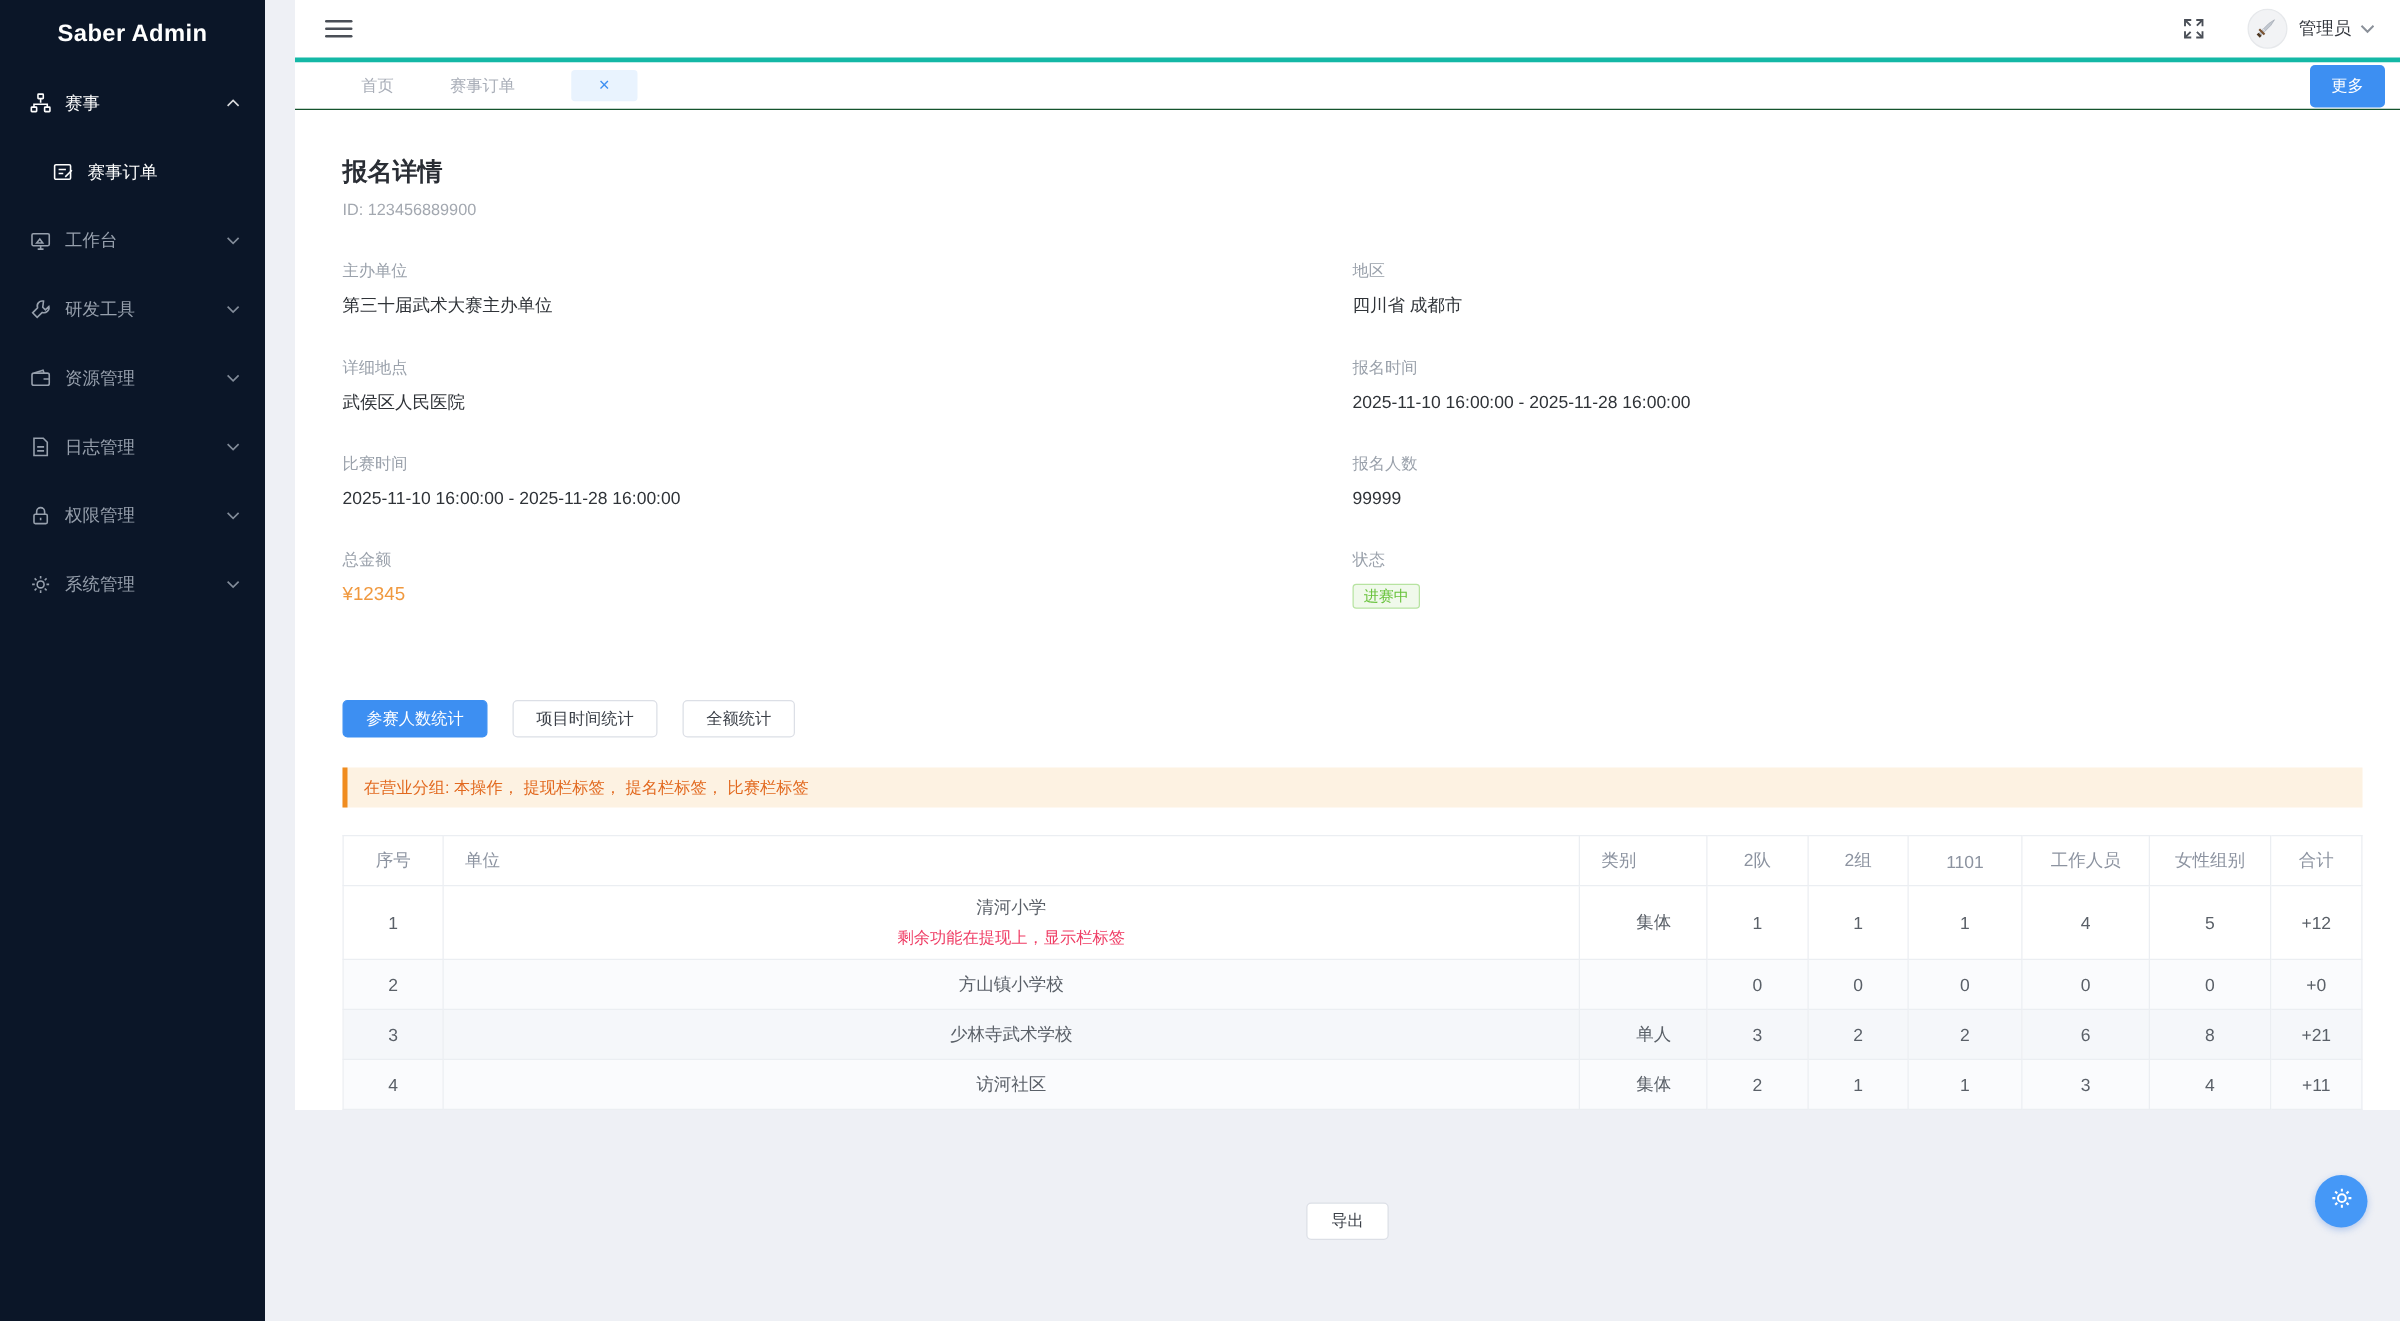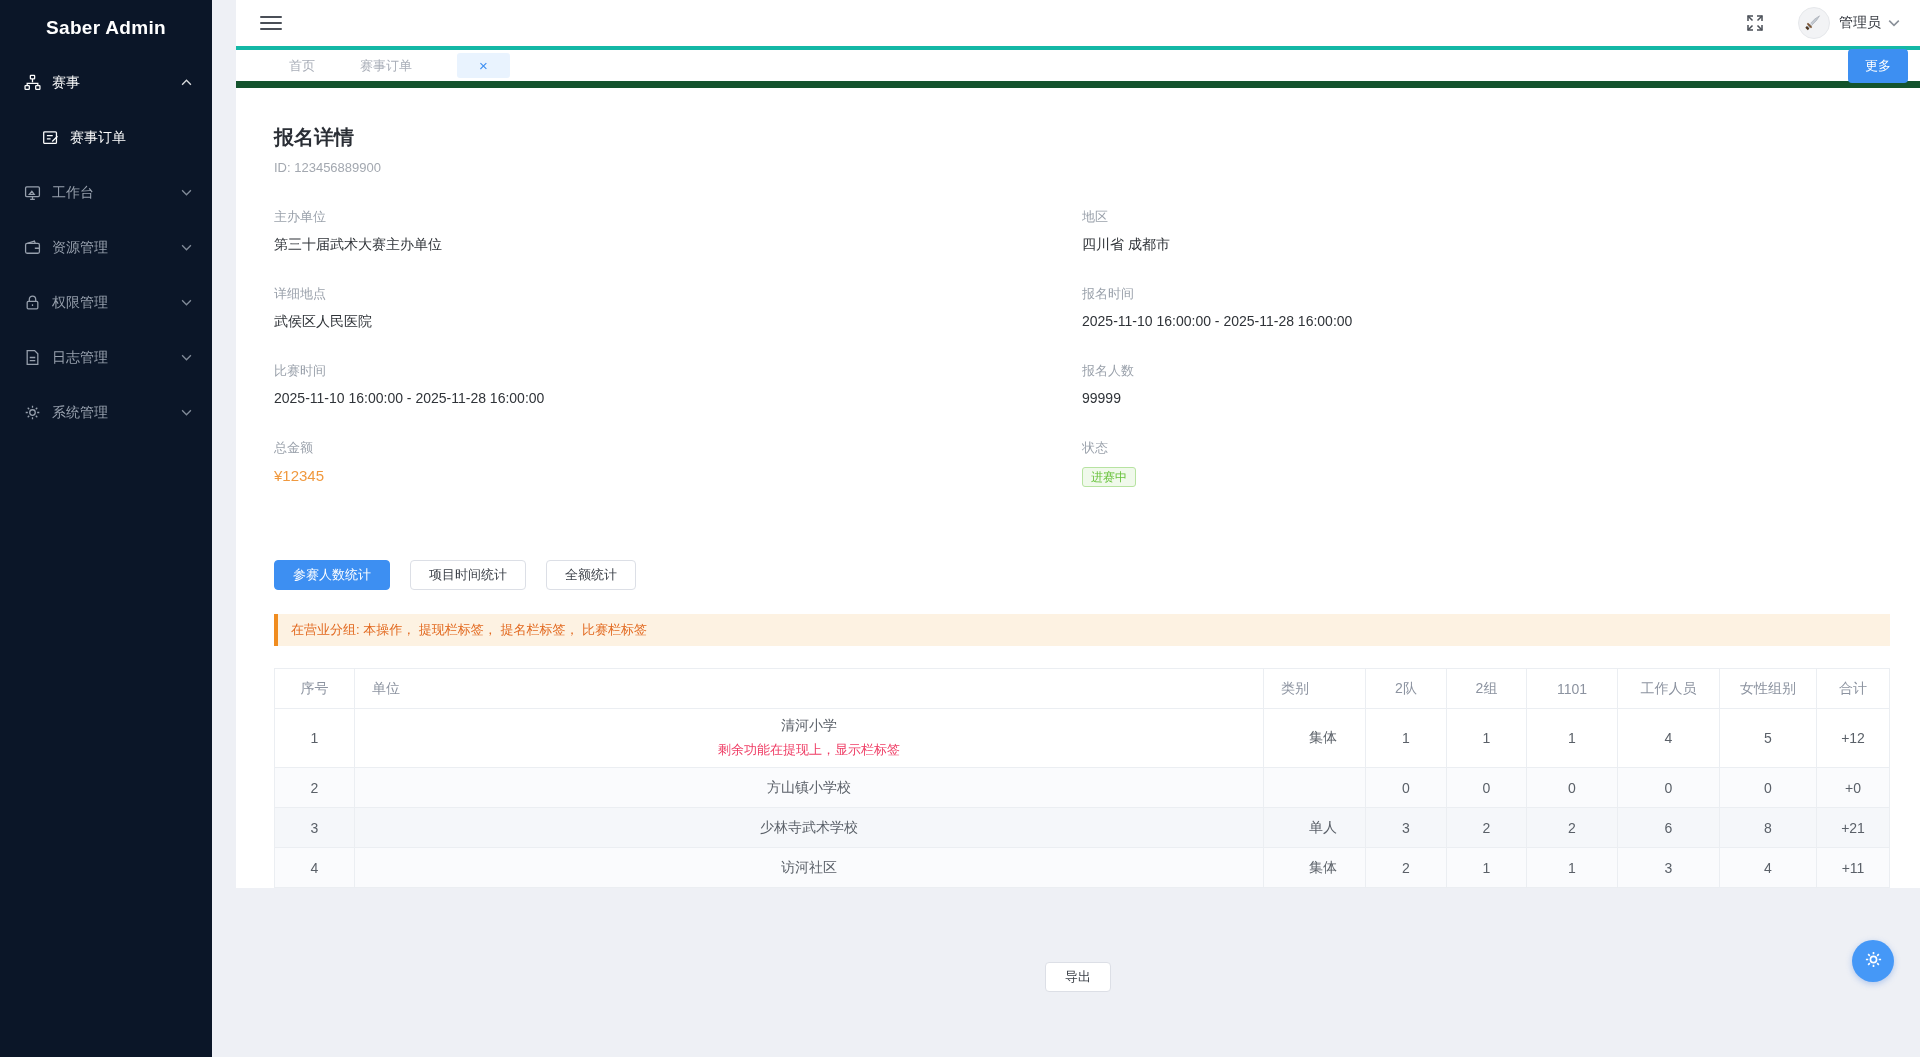--- a/index.html
+++ b/index.html
@@ -31,21 +31,21 @@
   .fullscreen { width:18px; height:18px; color:#4a4f57; cursor:pointer; margin-right:34px; }
   .fullscreen svg { width:100%; height:100%; display:block; }
   .avatar { width:32px; height:32px; border-radius:50%; background:#f2f3f5;
     border:1px solid #e6e8eb; display:flex; align-items:center; justify-content:center;
     margin-right:9px; overflow:hidden; cursor:pointer; }
   .avatar svg { width:20px; height:20px; }
   .username { font-size:14px; color:#34383f; cursor:pointer; }
   .user-chev { width:12px; height:12px; margin-left:7px; color:#8a9099; cursor:pointer; }
   .user-chev svg { width:100%; height:100%; display:block; }
 
-  .tabbar { height:38px; background:#fff; border-bottom:7px solid #14532d;
+  .tabbar { height:38px; background:#fff; border-bottom:1px solid #14532d;
     display:flex; align-items:center; padding:0 12px 0 53px; flex-shrink:0; }
   .tab { font-size:13px; color:#a9aeb8; margin-right:45px; cursor:pointer; }
   .tab-active { background:#e9f3fe; border-radius:3px; padding:5px 22px; margin-right:0;
     cursor:pointer; display:flex; align-items:center; }
   .tab-close { color:#3d8ff2; font-size:15px; line-height:1; cursor:pointer; }
   .more-btn { margin-left:auto; background:#3d8ff2; color:#fff; font-size:13px;
     padding:8px 17px; border-radius:4px; border:none; cursor:pointer; }
 
   
   .content { flex:1; overflow:hidden; background:#eef0f5; position:relative; }
@@ -136,59 +136,72 @@
           </svg>
           </span>
         <span>工作台</span>
         <span class="chev">
           <svg viewBox="0 0 10 7" fill="none" stroke="currentColor" stroke-width="1.2">
               <path d="M1 1.5l4 4 4-4"></path>
             </svg>
           </span>
       </div>
 
+      <div class="menu-item">
+        <span class="mi-icon">
+          <svg viewBox="0 0 16 16" fill="none" stroke="currentColor" stroke-width="1.2">
+            <path d="M10.2 1.8a3.8 3.8 0 0 0-4.5 5L2 10.6 5.4 14l3.8-3.7a3.8 3.8 0 0 0 5-4.5L11.6 8.4l-2-2z"></path>
+          </svg>
+          </span>
+        <span>研发工具</span>
+        <span class="chev">
+          <svg viewBox="0 0 10 7" fill="none" stroke="currentColor" stroke-width="1.2">
+              <path d="M1 1.5l4 4 4-4"></path>
+            </svg>
+          </span>
+      </div>
 
       <div class="menu-item">
         <span class="mi-icon">
           <svg viewBox="0 0 16 16" fill="none" stroke="currentColor" stroke-width="1.2">
             <rect x="1.5" y="4.2" width="13" height="9.2" rx="1.4"></rect>
             <path d="M3.2 4.2 9.8 2l.8 2.2M10.2 8.7h4.3"></path>
           </svg>
           </span>
         <span>资源管理</span>
         <span class="chev">
           <svg viewBox="0 0 10 7" fill="none" stroke="currentColor" stroke-width="1.2">
               <path d="M1 1.5l4 4 4-4"></path>
             </svg>
           </span>
       </div>
 
       <div class="menu-item">
         <span class="mi-icon">
           <svg viewBox="0 0 16 16" fill="none" stroke="currentColor" stroke-width="1.2">
+            <path d="M3 1.5h7l3 3v10H3z"></path>
+            <path d="M5.4 8h5.2M5.4 11h5.2"></path>
+          </svg>
+          </span>
+        <span>日志管理</span>
+        <span class="chev">
+          <svg viewBox="0 0 10 7" fill="none" stroke="currentColor" stroke-width="1.2">
+              <path d="M1 1.5l4 4 4-4"></path>
+            </svg>
+          </span>
+      </div>
+
+      <div class="menu-item">
+        <span class="mi-icon">
+          <svg viewBox="0 0 16 16" fill="none" stroke="currentColor" stroke-width="1.2">
             <rect x="3" y="7" width="10" height="7" rx="1"></rect>
             <path d="M5 7V5a3 3 0 0 1 6 0v2M8 9.6v1.8"></path>
           </svg>
           </span>
         <span>权限管理</span>
-        <span class="chev">
-          <svg viewBox="0 0 10 7" fill="none" stroke="currentColor" stroke-width="1.2">
-              <path d="M1 1.5l4 4 4-4"></path>
-            </svg>
-          </span>
-      </div>
-
-      <div class="menu-item">
-        <span class="mi-icon">
-          <svg viewBox="0 0 16 16" fill="none" stroke="currentColor" stroke-width="1.2">
-            <path d="M3 1.5h7l3 3v10H3z"></path>
-            <path d="M5.4 8h5.2M5.4 11h5.2"></path>
-          </svg>
-          </span>
-        <span>日志管理</span>
         <span class="chev">
           <svg viewBox="0 0 10 7" fill="none" stroke="currentColor" stroke-width="1.2">
               <path d="M1 1.5l4 4 4-4"></path>
             </svg>
           </span>
       </div>
 
       <div class="menu-item">
         <span class="mi-icon">
           <svg viewBox="0 0 16 16" fill="none" stroke="currentColor" stroke-width="1.2">

